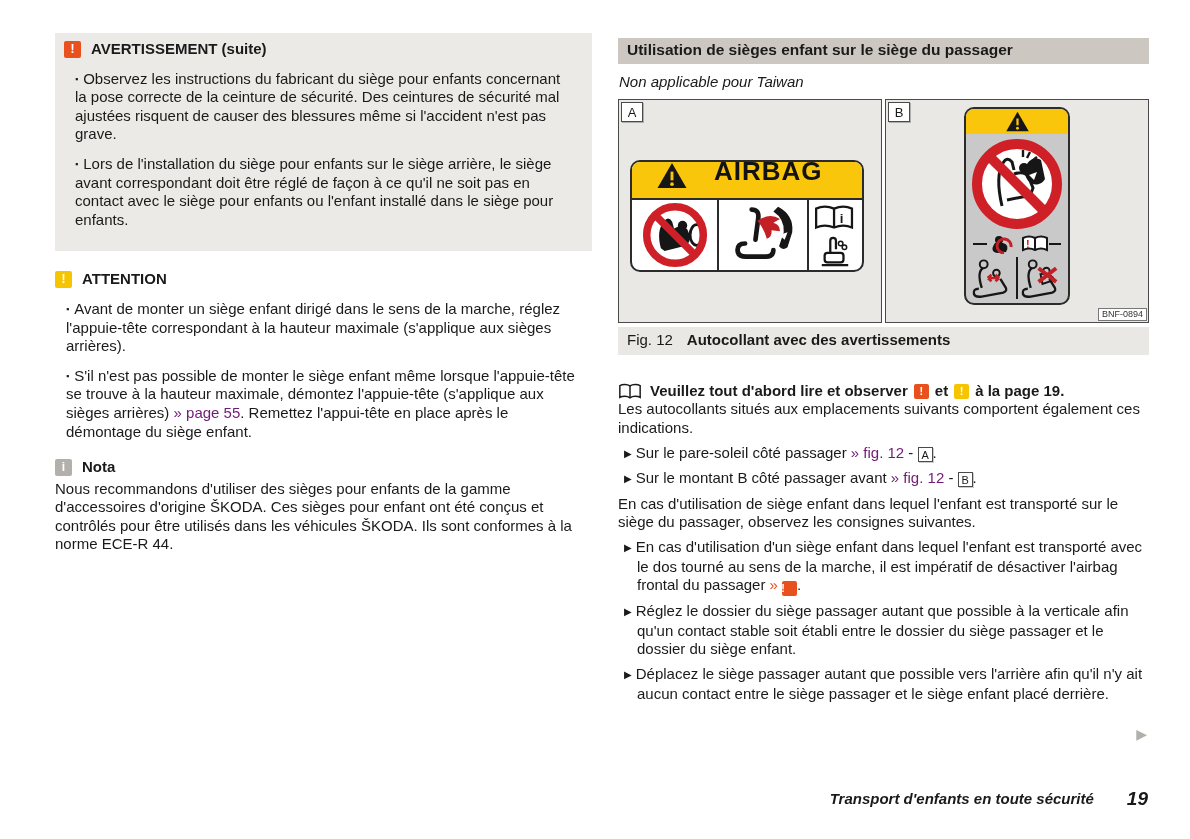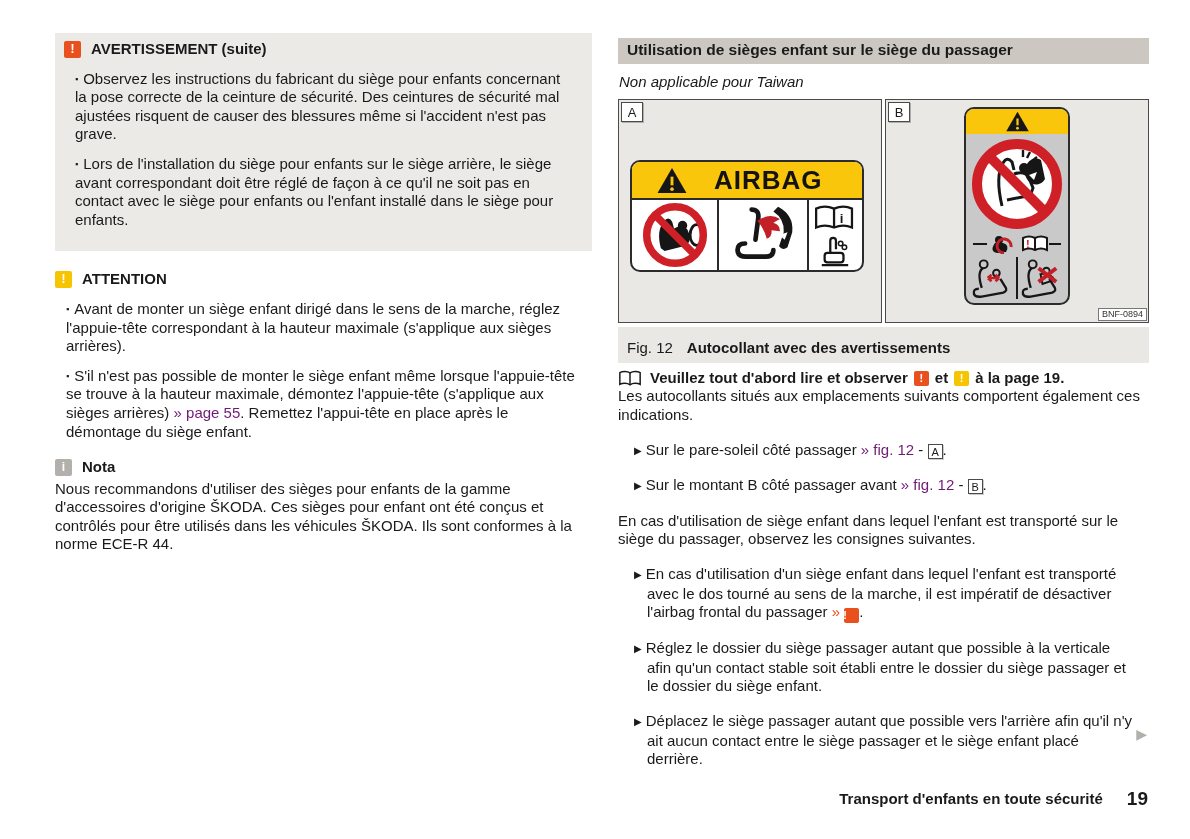--- a/index.html
+++ b/index.html
@@ -37,62 +37,62 @@
 
   .figure { display:flex; gap:3px; height:224px; }
   .fig-panel { flex:1 1 0; position:relative; background:#E9E8E5; border:1px solid #4a4a4a; }
   .fig-label { position:absolute; top:2px; left:2px; width:22px; height:20px;
                background:#fff; border:1px solid #4a4a4a; font-size:13px;
                line-height:19px; text-align:center; box-shadow:1px 1px 0 rgba(0,0,0,.25); }
 
   .sticker-a { position:absolute; left:11px; top:60px; width:234px; height:112px;
                border:2px solid #2b2b2b; border-radius:10px; background:#fff; overflow:hidden; }
   .sticker-a-head { height:38px; background:#FAC60C; border-bottom:2px solid #2b2b2b;
-                    display:flex; align-items:center; padding-left:24px; gap:26px; }
+                    display:flex; padding-left:24px; gap:26px; }
   .airbag-word { font-weight:bold; font-size:26px; letter-spacing:1px; color:#131313; }
   .sticker-a-body { display:flex; height:70px; }
   .sticker-a-body .cell { height:100%; display:flex; align-items:center; justify-content:center; }
   .sticker-a-body .cell + .cell { border-left:2px solid #2b2b2b; }
   .c1 { width:37%; } .c2 { width:39%; } .c3 { width:24%; }
 
   .sticker-b { position:absolute; left:50%; transform:translateX(-50%); top:7px;
                width:106px; height:198px; border:2px solid #2b2b2b; border-radius:10px;
                background:#C9C9C9; overflow:hidden; }
   .sticker-b-head { height:25px; background:#FAC60C; display:flex; align-items:center;
                     justify-content:center; }
   .sticker-b-mid { display:flex; justify-content:center; }
   .sticker-b-row { display:flex; justify-content:center; align-items:center; height:20px; }
   .sticker-b-seats { display:flex; justify-content:center; align-items:center; height:48px; }
   .b-sep { width:2px; height:42px; background:#1a1a1a; margin:0 1px; }
   .fig-code { position:absolute; right:1px; bottom:1px; background:#fff;
               border:1px solid #777; font-size:9px; line-height:11px; padding:0 3px; color:#333; }
 
-  .caption { background:#EAE8E4; margin-top:4px; padding:12px 9px 5px 9px; }
+  .caption { background:#EAE8E4; margin-top:4px; padding:4px 9px 5px 9px; }
   .caption b { margin-left:14px; }
 
-  .read-first { display:flex; align-items:center; gap:8px; margin-top:6px; font-weight:bold; }
+  .read-first { display:flex; align-items:center; gap:8px; margin-top:27px; font-weight:bold; }
   .read-first .inline-words { display:flex; align-items:center; gap:6px; flex-wrap:wrap; }
   .mini-badge { display:inline-block; width:15px; height:15px; border-radius:2px;
                 color:#fff; font-weight:bold; font-size:11px; line-height:15px;
                 text-align:center; vertical-align:-2px; }
   .mini-badge.red    { background:#E8511D; }
   .mini-badge.yellow { background:#F6C500; }
 
   .bold-para { font-weight:bold; margin-top:13px; }
   .para { }
-  .tri-item { padding-left:13px; text-indent:-13px; margin:16px; }
+  .tri-item { padding-left:13px; text-indent:-13px; margin:6px; }
   .tri { font-size:10px; margin-right:4px; vertical-align:1px; }
   .refbox { display:inline-block; min-width:15px; height:15px; padding:0 2px;
             border:1px solid #4a4a4a; background:#fff; font-size:11px; line-height:14px;
             text-align:center; vertical-align:-1px; box-shadow:1px 1px 0 rgba(0,0,0,.2);
             text-indent:0; }
   .continuation { position:absolute; right:2px; bottom:-24px; color:#B3B0AC; font-size:14px; }
 
   .footer { position:absolute; top:790px; right:42px; display:flex;
-            align-items:flex-end; gap:24px; }
+            align-items:flex-end; gap:33px;font-style:italic; }
   .footer .f-title { font-weight:bold; font-size:15px; }
   .footer .f-page  { font-weight:bold; font-size:19px; }
 </style>
 </head>
 <body>
 
 <div class="col-left">
 
   <div class="warn-box">
     <div class="sec-head">

